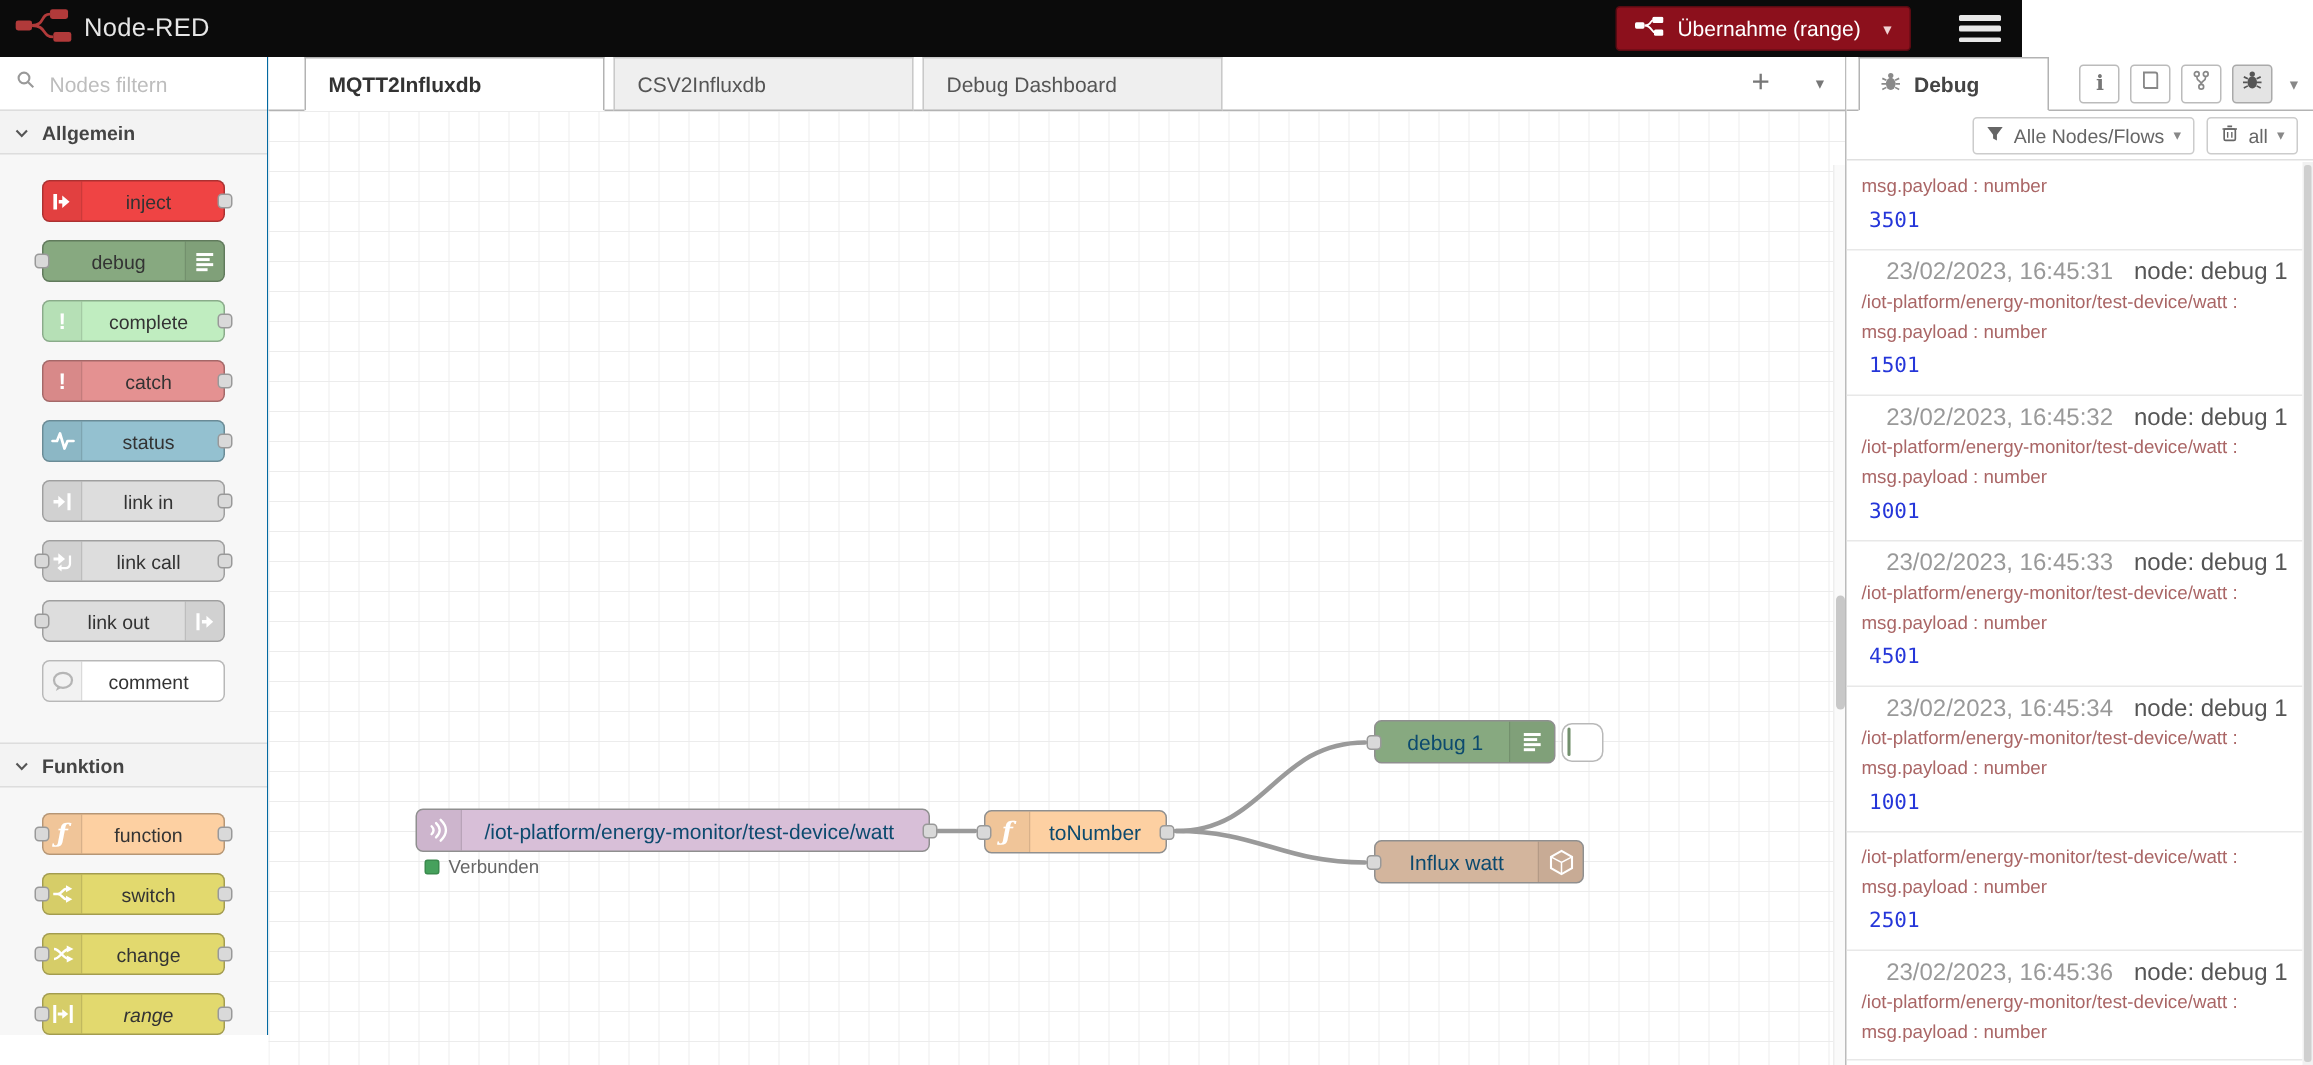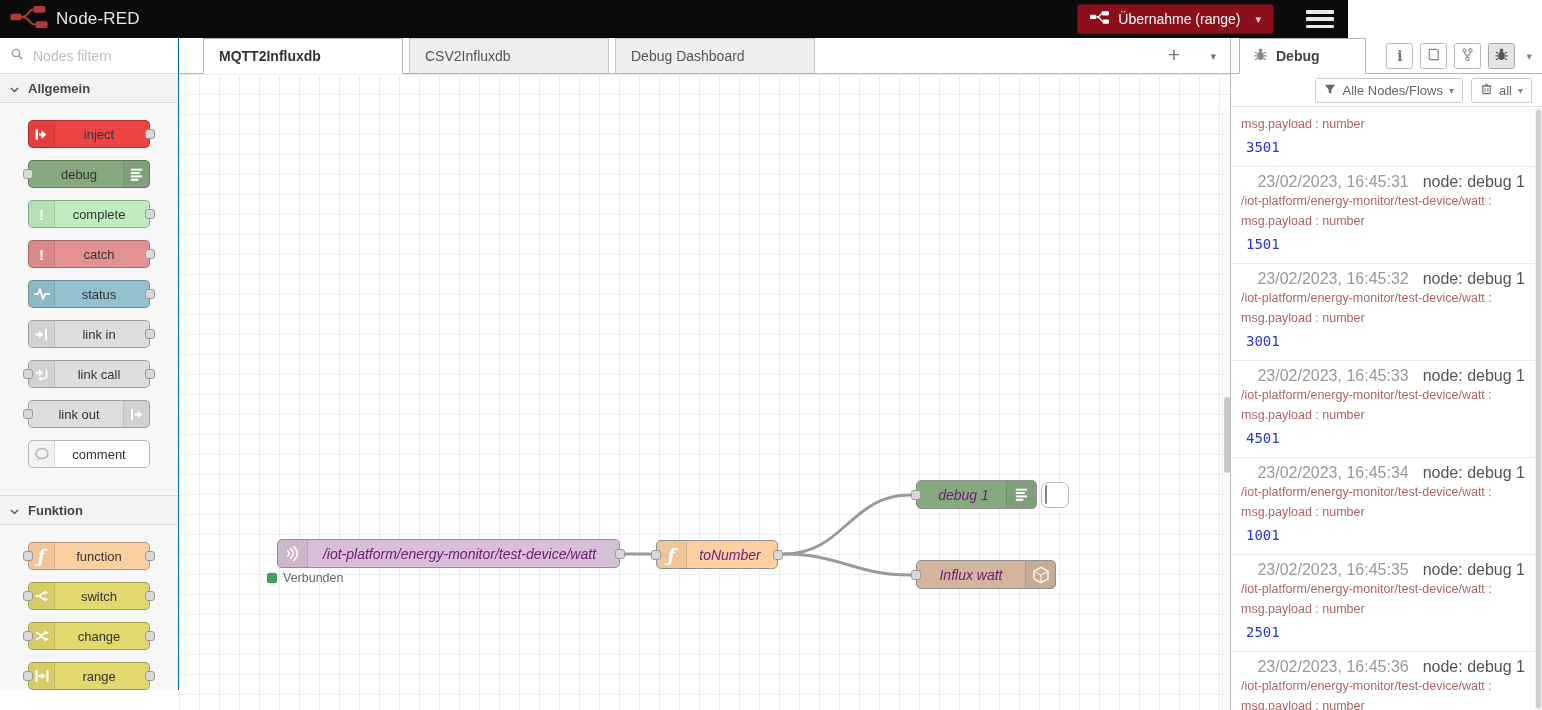--- a/index.html
+++ b/index.html
@@ -59,22 +59,22 @@
     background-image:linear-gradient(to right,#ececec 1px,transparent 1px),
                      linear-gradient(to bottom,#ececec 1px,transparent 1px);
     background-size:20px 20px;}
   #wires{position:absolute;left:0;top:0;width:100%;height:100%;}
   .flow-node{position:absolute;height:29px;border:1px solid #8f8f8f;border-radius:5px;cursor:move;}
   .fnode-icon{position:absolute;top:0;bottom:0;width:30px;background:rgba(0,0,0,0.05);
     display:flex;align-items:center;justify-content:center;}
   .fnode-icon.left{left:0;border-right:1px solid rgba(0,0,0,0.1);border-radius:4px 0 0 4px;}
   .fnode-icon.right{right:0;border-left:1px solid rgba(0,0,0,0.1);border-radius:0 4px 4px 0;}
   .flow-label{position:absolute;top:0;bottom:0;display:flex;align-items:center;justify-content:center;
-    font-size:14px;font-style:italic;color:#701a75;white-space:nowrap;}
-  .node-status{position:absolute;left:88px;top:497px;display:flex;align-items:center;gap:6px;
+    font-size:14px;color:#0c4a6e;white-space:nowrap;}
+  .node-status{position:absolute;left:104px;top:497px;display:flex;align-items:center;gap:6px;
     font-size:12.5px;color:#666;text-align:right;}
   .status-dot{width:10px;height:10px;border-radius:2px;background:#46a15c;border:1px solid #3a8a4d;}
   .debug-toggle{position:absolute;right:-33px;top:1px;width:28px;height:26px;background:#fff;
     border:1px solid #b9b9b9;border-radius:7px;padding:3px;cursor:pointer;}
   .debug-toggle .inner{width:100%;height:100%;border-radius:4px;background:#87a980;
     border:1px solid rgba(0,0,0,0.15);}
   #canvas-scroll{position:absolute;right:0;top:36px;bottom:0;width:8px;background:#fafafa;
     border-left:1px solid #eee;}
   #canvas-scroll .thumb{position:absolute;left:1px;top:287px;width:6px;height:76px;
     background:#c8c8c8;border-radius:3px;}
@@ -290,21 +290,21 @@
             <svg width="16" height="16" viewBox="0 0 16 16">
               <path d="M2 4.7c4 0 6 6.6 10 6.6M2 11.3c4 0 6-6.6 10-6.6" stroke="#fff" stroke-width="1.7" fill="none"></path>
               <path d="M10.5 2.4L15 4.7l-4.5 2.3z" fill="#fff"></path>
               <path d="M10.5 9l4.5 2.3-4.5 2.3z" fill="#fff"></path>
             </svg>
           </span>
           <span class="pnode-label" style="left: 26px; right: 6px;">change</span>
           <span class="port pl"></span>
           <span class="port pr"></span>
         </div>
-        <div class="pnode" style="background: rgb(226, 217, 110);">
+        <div class="pnode" style="background: rgb(226, 217, 110); font-style: italic;">
           <span class="pnode-icon left">
             <svg width="16" height="16" viewBox="0 0 16 16">
               <path d="M2.5 2v12M13.5 2v12" stroke="#fff" stroke-width="2"></path>
               <path d="M4.5 8h4" stroke="#fff" stroke-width="2"></path>
               <path d="M7.5 4.8L11.5 8l-4 3.2z" fill="#fff"></path>
             </svg>
           </span>
           <span class="pnode-label" style="left: 26px; right: 6px;">range</span>
           <span class="port pl"></span>
           <span class="port pr"></span>
@@ -490,21 +490,20 @@
         <div class="dmsg-payload">msg.payload : number</div>
         <div class="dmsg-value">4501</div>
       </div>
       <div class="dmsg">
         <div class="dmsg-meta"><span>23/02/2023, 16:45:34</span><span class="nodename">node: debug 1</span></div>
         <div class="dmsg-topic">/iot-platform/energy-monitor/test-device/watt :</div>
         <div class="dmsg-payload">msg.payload : number</div>
         <div class="dmsg-value">1001</div>
       </div>
       <div class="dmsg">
-        <div class="dmsg-meta"><span>23/02/2023, 16:45:35</span><span class="nodename">node: debug 1</span></div>
         <div class="dmsg-topic">/iot-platform/energy-monitor/test-device/watt :</div>
         <div class="dmsg-payload">msg.payload : number</div>
         <div class="dmsg-value">2501</div>
       </div>
       <div class="dmsg">
         <div class="dmsg-meta"><span>23/02/2023, 16:45:36</span><span class="nodename">node: debug 1</span></div>
         <div class="dmsg-topic">/iot-platform/energy-monitor/test-device/watt :</div>
         <div class="dmsg-payload">msg.payload : number</div>
       </div>
     </div>

